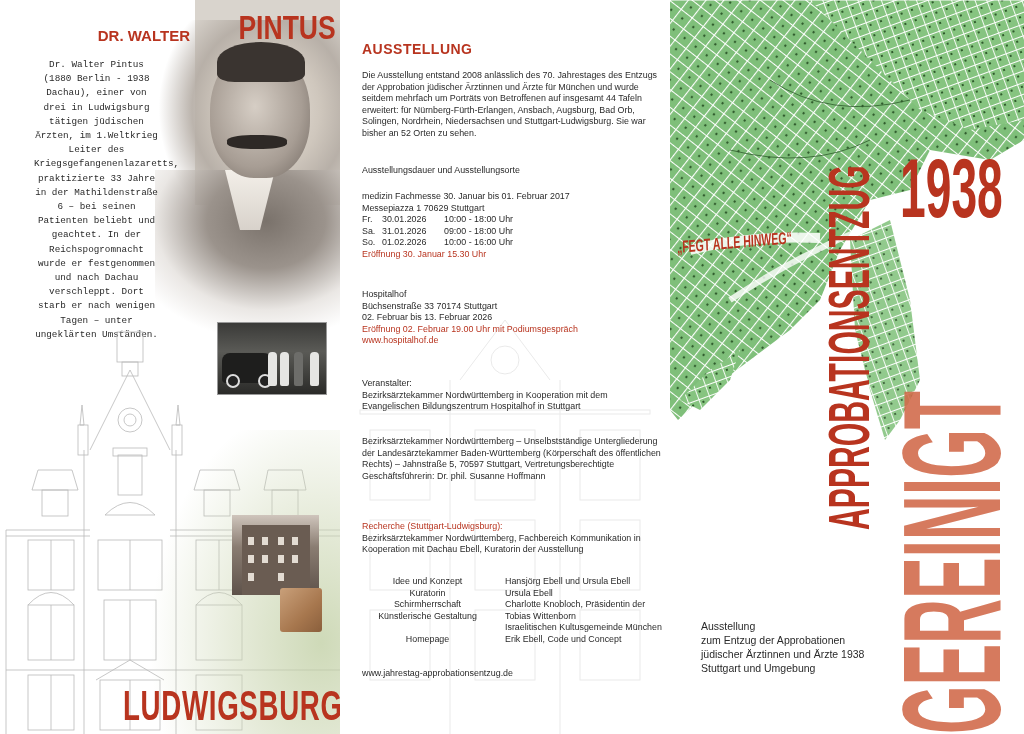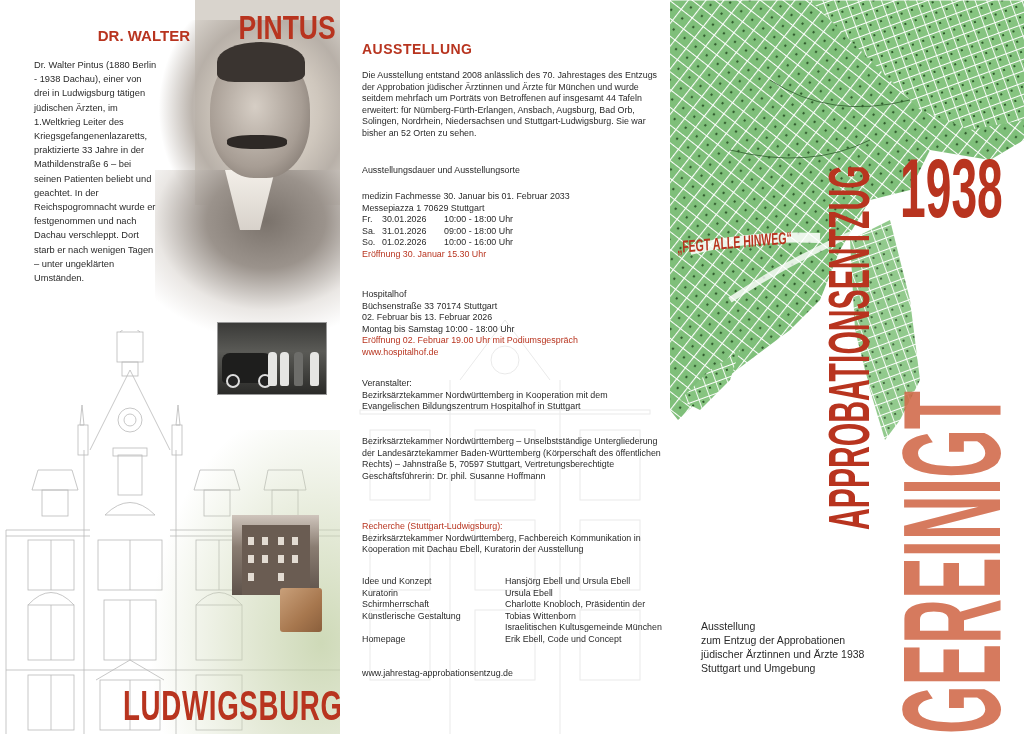--- a/index.html
+++ b/index.html
@@ -16,21 +16,21 @@
   }
   .portrait .head { position: absolute; left: 55px; top: 28px; width: 100px; height: 130px; border-radius: 48% 48% 44% 44%; background: radial-gradient(ellipse at 45% 45%, #d6cec5 0%, #a79d94 60%, #6f665f 100%); }
   .portrait .hair { position: absolute; left: 62px; top: 22px; width: 88px; height: 40px; border-radius: 50% 50% 20% 20%; background: #3a3430; }
   .portrait .mustache { position: absolute; left: 72px; top: 115px; width: 60px; height: 14px; border-radius: 40%; background: #2e2926; }
   .portrait .suit { position: absolute; left: 0; top: 150px; width: 185px; height: 170px; background: radial-gradient(ellipse 80% 70% at 60% 30%, #7a726b 0%, #9b938c 40%, rgba(220,215,210,0.6) 75%, rgba(255,255,255,0) 100%); }
   .portrait .collar { position: absolute; left: 70px; top: 150px; width: 50px; height: 60px; background: linear-gradient(180deg,#f3efe9,#d8d2cb); clip-path: polygon(0 0,100% 0,70% 100%,30% 100%); }
 
   .title-dr { position: absolute; right: 150px; top: 27px; color: #b8341f; font-size: 15px; }
   .title-pintus { position: absolute; right: 4px; top: 8px; color: #b8341f; font-size: 34px; letter-spacing: 0px; transform: scaleX(0.78); transform-origin: right; }
 
-  .bio { position: absolute; left: 34px; top: 58px; width: 125px; font-size: 9.3px; line-height: 14.2px; color: #2a2a2a; font-family: Liberation Sans, sans-serif; }
+  .bio { position: absolute; left: 34px; top: 58px; width: 125px; font-size: 9.3px; line-height: 14.2px; color: #2a2a2a; font-family: Liberation Mono, monospace; text-align: center; }
 
   .photo-car { position: absolute; left: 217px; top: 322px; width: 110px; height: 73px; background: linear-gradient(180deg,#3a3a38 0%,#5a5a56 40%,#2a2a28 100%); border: 1px solid #999; overflow: hidden; }
   .photo-car .car { position: absolute; left: 4px; top: 30px; width: 55px; height: 30px; background: #1e1e1d; border-radius: 8px 14px 4px 4px; }
   .photo-car .wheel { position: absolute; bottom: 6px; width: 14px; height: 14px; border-radius: 50%; border: 2px solid #ddd; background: #222; }
   .photo-car .person { position: absolute; bottom: 8px; width: 9px; height: 34px; background: #e5e5e3; border-radius: 4px 4px 2px 2px; }
 
   
   .building { position: absolute; left: 0; top: 330px; width: 340px; height: 404px; }
   .building svg { position: absolute; left: 0; top: 0; }
   .green-wash { position: absolute; left: 150px; top: 430px; width: 190px; height: 304px; background: radial-gradient(ellipse 90% 80% at 90% 70%, rgba(190,205,160,0.75) 0%, rgba(205,215,180,0.5) 50%, rgba(255,255,255,0) 100%); }
@@ -43,21 +43,21 @@
   
   .panel-mid { position: absolute; left: 340px; top: 0; width: 330px; height: 734px; overflow: hidden; }
   .mid-bg { position: absolute; left: 0; top: 320px; width: 330px; height: 414px; opacity: 0.18; }
   .red { color: #b8341f; }
   .sec-title { position: absolute; left: 22px; top: 41px; font-size: 14px; color: #b8341f; letter-spacing: 0.5px; font-family: "Liberation Sans Narrow", "Liberation Sans", sans-serif; }
   .block { position: absolute; left: 22px; width: 300px; font-family: "Liberation Sans Narrow", "Liberation Sans", sans-serif; font-size: 8.9px; line-height: 11.6px; color: #2a2a2a; }
   .schedule-row { display: flex; }
   .schedule-row .d { width: 20px; }
   .schedule-row .dt { width: 62px; }
   .credits-row { display: flex; }
-  .credits-row .k { width: 131px; }
+  .credits-row .k { width: 131px; text-align: center; }
   .credits-row .v { flex: 1; padding-left: 12px; }
 
   
   .panel-right { position: absolute; left: 670px; top: 0; width: 354px; height: 734px; overflow: hidden; background: #fff; }
   .map { position: absolute; left: 0; top: 0; width: 354px; height: 560px; }
   .fegt { position: absolute; left: 7px; top: 238px; color: #b8341f; font-size: 17px; transform: scaleX(0.62) rotate(-3deg); transform-origin: left; white-space: nowrap; }
   .v-approb { position: absolute; left: 150px; top: 530px; transform-origin: 0 0; transform: rotate(-90deg) scaleY(1); white-space: nowrap; color: #b8341f; font-size: 58px; line-height: 58px; }
   .v-approb span { display: inline-block; transform: scaleX(0.52); transform-origin: left; }
   .v-gereinigt { position: absolute; left: 212px; top: 734px; transform-origin: 0 0; transform: rotate(-90deg); white-space: nowrap; color: rgba(208,104,72,0.88); font-size: 140px; line-height: 140px; }
   .v-gereinigt span { display: inline-block; transform: scaleX(0.445); transform-origin: left; }
@@ -188,21 +188,21 @@
     <line x1="220" y1="60" x2="220" y2="414"></line>
   </svg>
 
   <h2 class="sec-title">AUSSTELLUNG</h2>
 
   <p class="block" style="top:70px">Die Ausstellung entstand 2008 anlässlich des 70. Jahrestages des Entzugs der Approbation jüdischer Ärztinnen und Ärzte für München und wurde seitdem mehrfach um Porträts von Betroffenen auf insgesamt 44 Tafeln erweitert: für Nürnberg-Fürth-Erlangen, Ansbach, Augsburg, Bad Orb, Solingen, Nordrhein, Niedersachsen und Stuttgart-Ludwigsburg. Sie war bisher an 52 Orten zu sehen.</p>
 
   <p class="block red" style="top:165px">Ausstellungsdauer und Ausstellungsorte</p>
 
   <div class="block" style="top:191px">
-    <div>medizin Fachmesse 30. Januar bis 01. Februar 2033</div>
+    <div>medizin Fachmesse 30. Januar bis 01. Februar 2017</div>
     <div>Messepiazza 1 70629 Stuttgart</div>
     <div class="schedule-row">
       <span class="d">Fr.</span>
       <span class="dt">30.01.2026</span>
       <span>10:00 - 18:00 Uhr</span>
     </div>
     <div class="schedule-row">
       <span class="d">Sa.</span>
       <span class="dt">31.01.2026</span>
       <span>09:00 - 18:00 Uhr</span>
@@ -212,21 +212,20 @@
       <span class="dt">01.02.2026</span>
       <span>10:00 - 16:00 Uhr</span>
     </div>
     <div class="red">Eröffnung 30. Januar 15.30 Uhr</div>
   </div>
 
   <div class="block" style="top:289px">
     <div>Hospitalhof</div>
     <div>Büchsenstraße 33  70174 Stuttgart</div>
     <div>02. Februar bis 13. Februar 2026</div>
-    <div>Montag bis Samstag 10:00 - 18:00 Uhr</div>
     <div class="red">Eröffnung 02. Februar 19.00 Uhr mit Podiumsgespräch</div>
     <a class="red" style="text-decoration:none;display:block">www.hospitalhof.de</a>
   </div>
 
   <div class="block red" style="top:378px">
     <div>Veranstalter:</div>
     <div>Bezirksärztekammer Nordwürttemberg in Kooperation mit dem Evangelischen Bildungszentrum Hospitalhof in Stuttgart</div>
   </div>
 
   <div class="block" style="top:436px">

